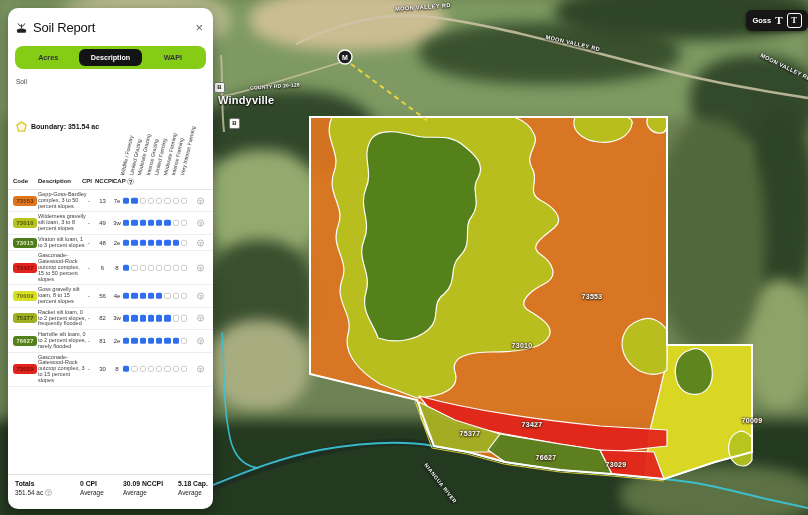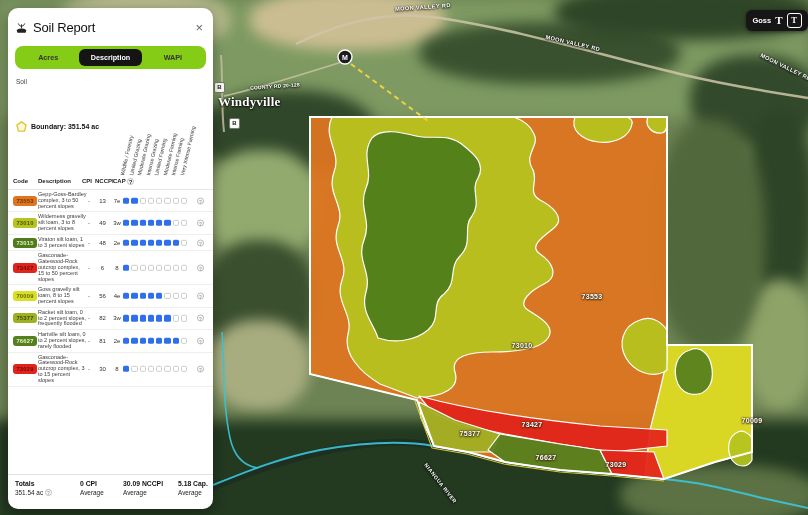--- a/index.html
+++ b/index.html
@@ -7,21 +7,21 @@
          font-family:"Liberation Sans",sans-serif;background:#6d8354;}
 
   
   .blob{position:absolute;filter:blur(7px);border-radius:45%;}
   .map-svg{position:absolute;left:0;top:0;z-index:2;}
 
   
   .maplabel{position:absolute;z-index:3;color:#fff;font-weight:bold;white-space:nowrap;
             text-shadow:0 0 2px rgba(0,0,0,.9),0 1px 2px rgba(0,0,0,.9);pointer-events:none;}
   .roadlabel{font-size:5.6px;letter-spacing:.4px;}
-  .townlabel{font-size:13px;letter-spacing:.2px;font-family:Liberation Serif, serif;}
+  .townlabel{font-size:11px;letter-spacing:.2px;}
   .countylabel{font-size:5px;letter-spacing:.2px;}
   .riverlabel{font-size:5.2px;letter-spacing:.6px;}
   .regionlabel{position:absolute;z-index:3;transform:translate(-50%,-50%);color:#fff;
                font-size:7px;font-weight:bold;letter-spacing:.3px;pointer-events:none;
                text-shadow:0 0 2px #3a2a10,0 0 2px #3a2a10,0 1px 2px #3a2a10;}
   .signbox{position:absolute;z-index:3;width:9px;height:9px;background:#fdfdf8;border:1px solid #777;
            border-radius:2px;color:#222;font-size:6px;font-weight:bold;line-height:9px;text-align:center;}
 
   
   .toolsbar{position:absolute;z-index:5;left:746px;top:10px;height:21px;width:56px;

